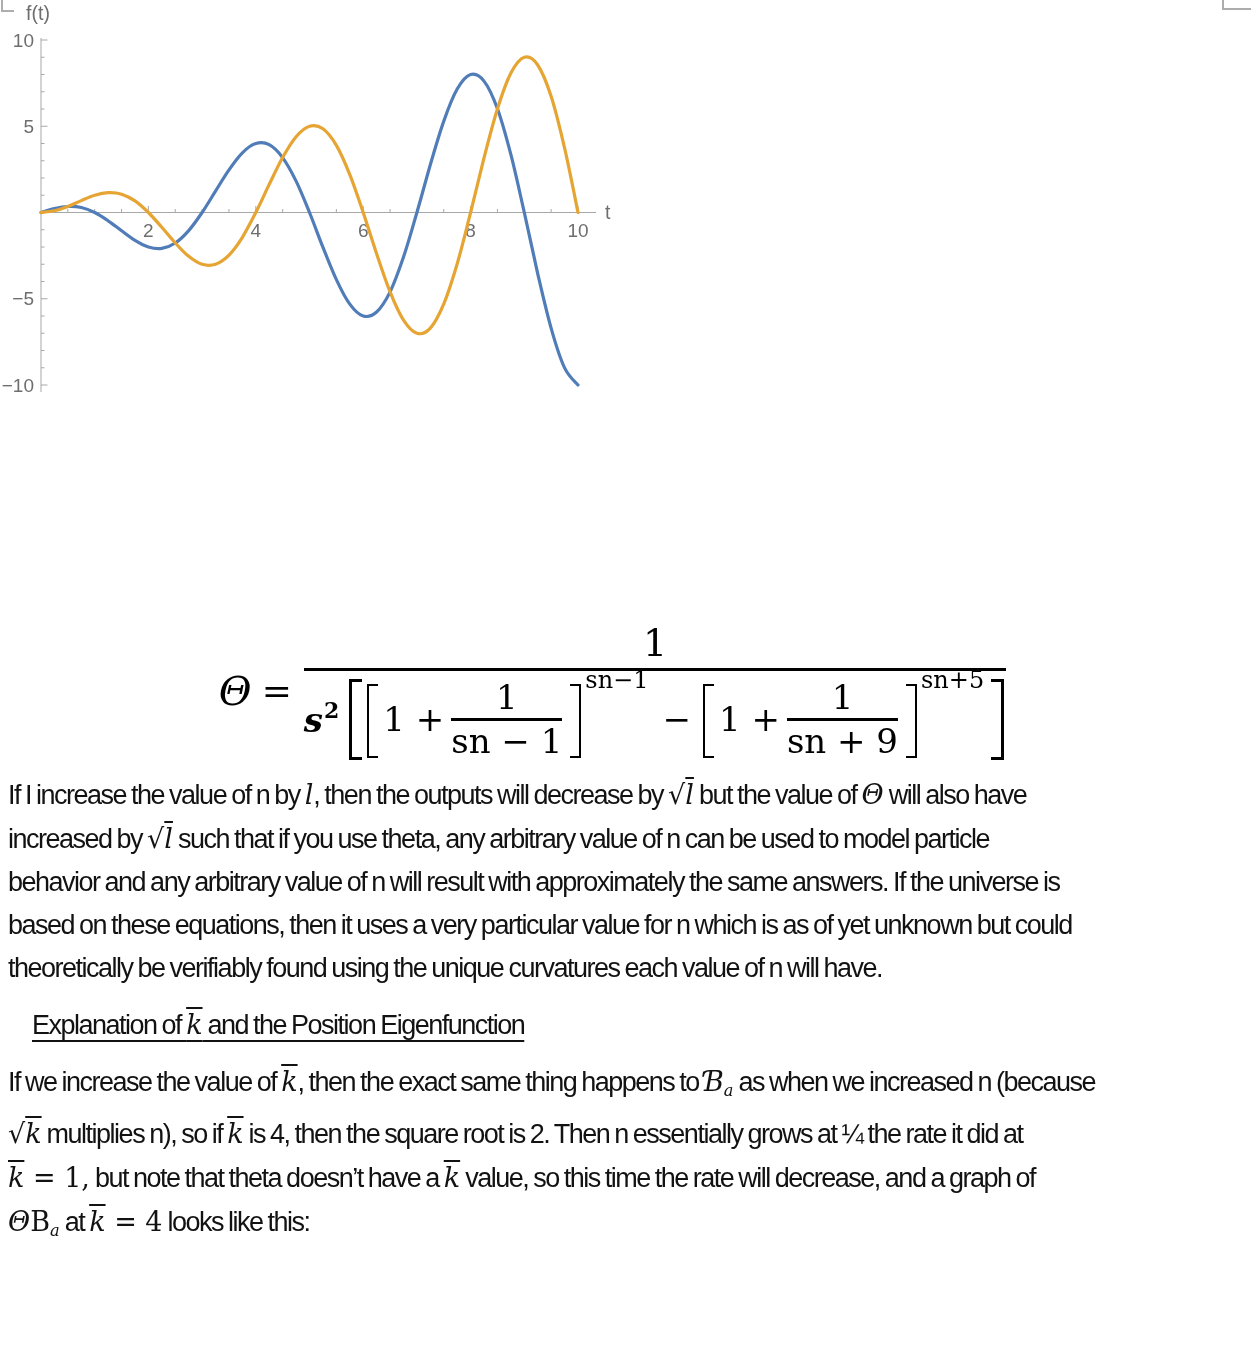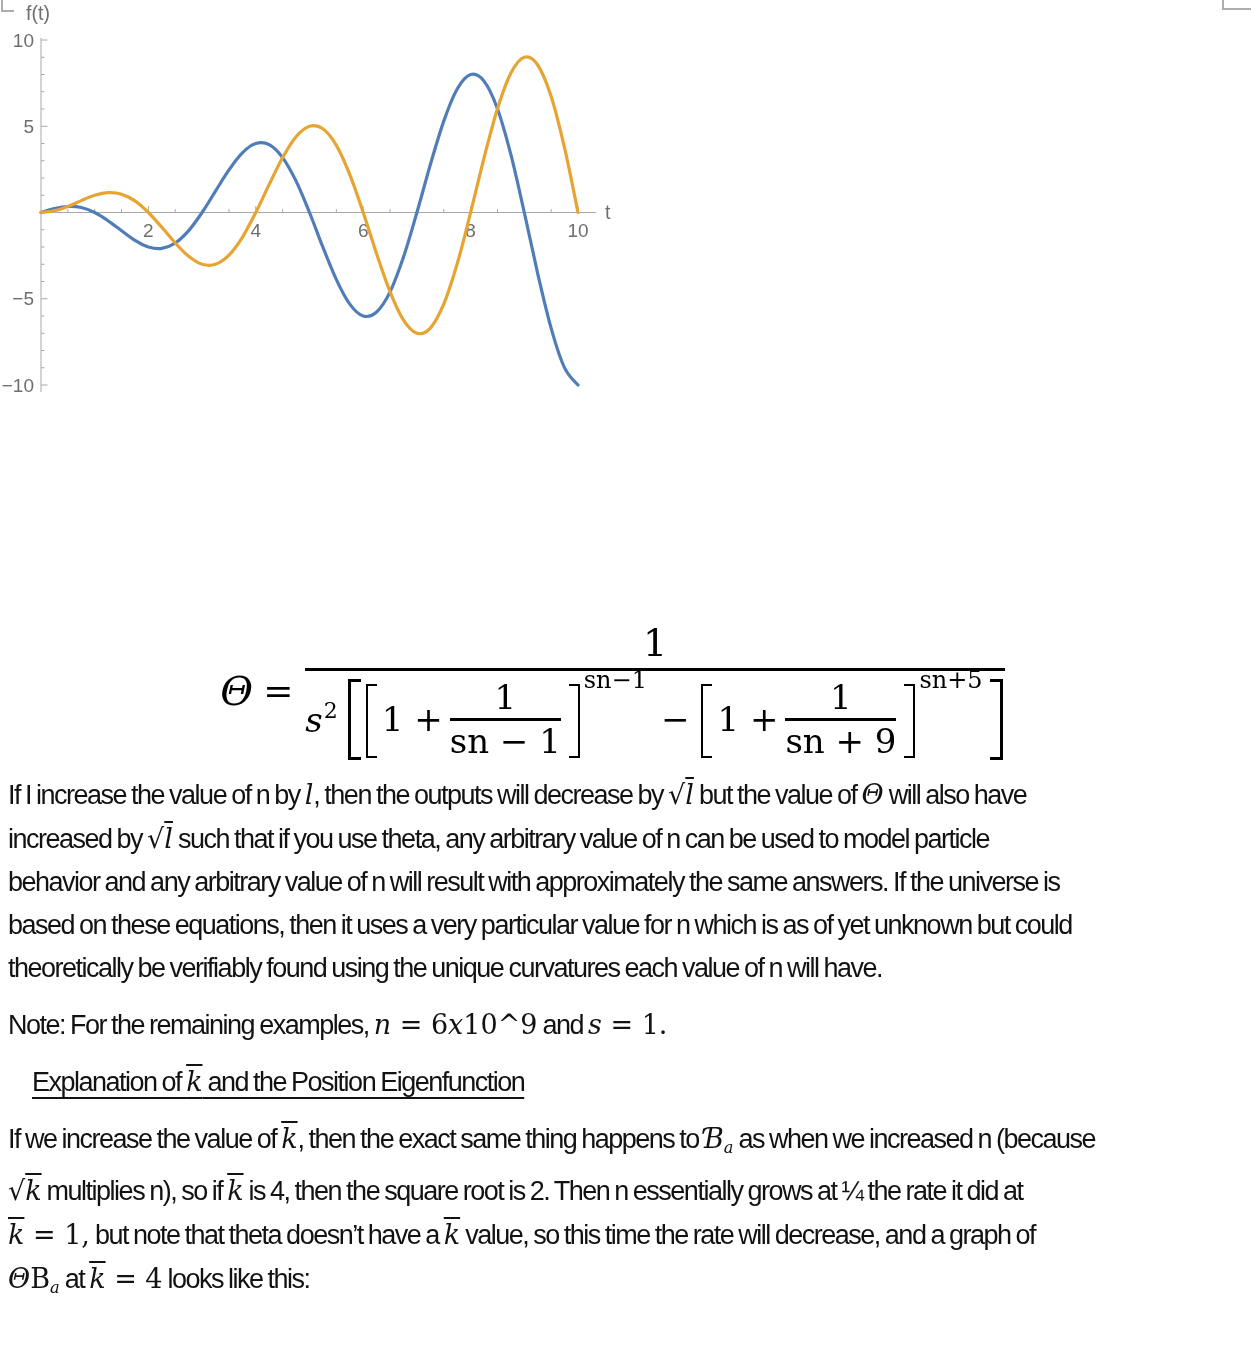--- a/index.html
+++ b/index.html
@@ -27,21 +27,21 @@
   
   .equation{display:flex;justify-content:center;align-items:center;margin:6px 0 13px 0;
     transform:translateX(-14px);font-family:"DejaVu Serif","DejaVu Sans",serif;color:#000;
     letter-spacing:0;word-spacing:0;}
   .eq-lhs{font-size:40px;font-style:italic;margin-right:10px;}
   .eq-rel{font-size:36px;margin-right:12px;}
   .bigfrac{display:inline-flex;flex-direction:column;align-items:center;}
   .bf-num{font-size:38px;line-height:1.15;}
   .bf-bar{align-self:stretch;height:3px;background:#000;margin:2px 0 8px 0;}
   .bf-den{display:inline-flex;align-items:center;font-size:34px;line-height:1.15;}
-  .coeff{font-style:italic;margin-right:8px;white-space:nowrap;}
+  .coeff{font-style:italic;margin-right:8px;white-space:nowrap;font-weight:bold;}
   .coeff sup{font-size:22px;font-style:normal;vertical-align:14px;margin-left:1px;}
   .br{align-self:stretch;width:9px;}
   .br.l{border-left:2.5px solid #000;border-top:2.5px solid #000;border-bottom:2.5px solid #000;margin:5px 3px 2px 2px;}
   .br.r{border-right:2.5px solid #000;border-top:2.5px solid #000;border-bottom:2.5px solid #000;margin:5px 2px 2px 3px;}
   .br.outer{width:10px;margin-top:0;margin-bottom:0;}
   .br.outer.l{border-width:3px;border-right:none;}
   .br.outer.r{border-width:3px;border-left:none;}
   .fr{display:inline-flex;flex-direction:column;align-items:center;margin:0 5px;line-height:1.1;}
   .fr-num{font-size:34px;}
   .fr-bar{align-self:stretch;height:2.5px;background:#000;margin:2px 0;}
@@ -145,19 +145,18 @@
         </span>
         <span class="br r"></span>
         <span class="exp">sn+5</span>
         <span class="br outer r"></span>
       </span>
     </span>
   </div>
 
   <div class="doc-p"><span class="">If I increase the value of n by </span><span class="mi">l</span><span class="">, then the outputs will decrease by </span><span class="rad">√</span><span class="mi mov">l</span><span class=""> but the value of </span><span class="mi">Θ</span><span class=""> will also have</span><br><span class="">increased by </span><span class="rad">√</span><span class="mi mov">l</span><span class=""> such that if you use theta, any arbitrary value of n can be used to model particle</span><br><span class="">behavior and any arbitrary value of n will result with approximately the same answers. If the universe is</span><br><span class="">based on these equations, then it uses a very particular value for n which is as of yet unknown but could</span><br><span class="">theoretically be verifiably found using the unique curvatures each value of n will have.</span></div>
 
-  <div class="doc-p"><span class="">Note: For the remaining examples, </span><span class="mi">n</span><span class="mi up"> = 6</span><span class="mi">x</span><span class="mi up">10^9</span><span class=""> and </span><span class="mi">s</span><span class="mi up"> = 1.</span></div>
 
   <div class="doc-p heading"><span class="">Explanation of </span><span class="mi mov">k</span><span class=""> and the Position Eigenfunction</span></div>
 
   <div class="doc-p"><span class="">If we increase the value of </span><span class="mi mov">k</span><span class="">, then the exact same thing happens to </span><span class="mi">Ɓ</span><span class="mi msub">a</span><span class=""> as when we increased n (because</span><br><span class="rad">√</span><span class="mi mov">k</span><span class=""> multiplies n), so if </span><span class="mi mov">k</span><span class=""> is 4, then the square root is 2. Then n essentially grows at ¼ the rate it did at</span><br><span class="mi mov">k</span><span class="mi up"> = 1,</span><span class=""> but note that theta doesn’t have a </span><span class="mi mov">k</span><span class=""> value, so this time the rate will decrease, and a graph of</span><br><span class="mi">Θ</span><span class="mi up">B</span><span class="mi msub">a</span><span class=""> at </span><span class="mi mov">k</span><span class="mi up"> = 4</span><span class=""> looks like this:</span></div>
 
 </div>
 
 </body></html>

